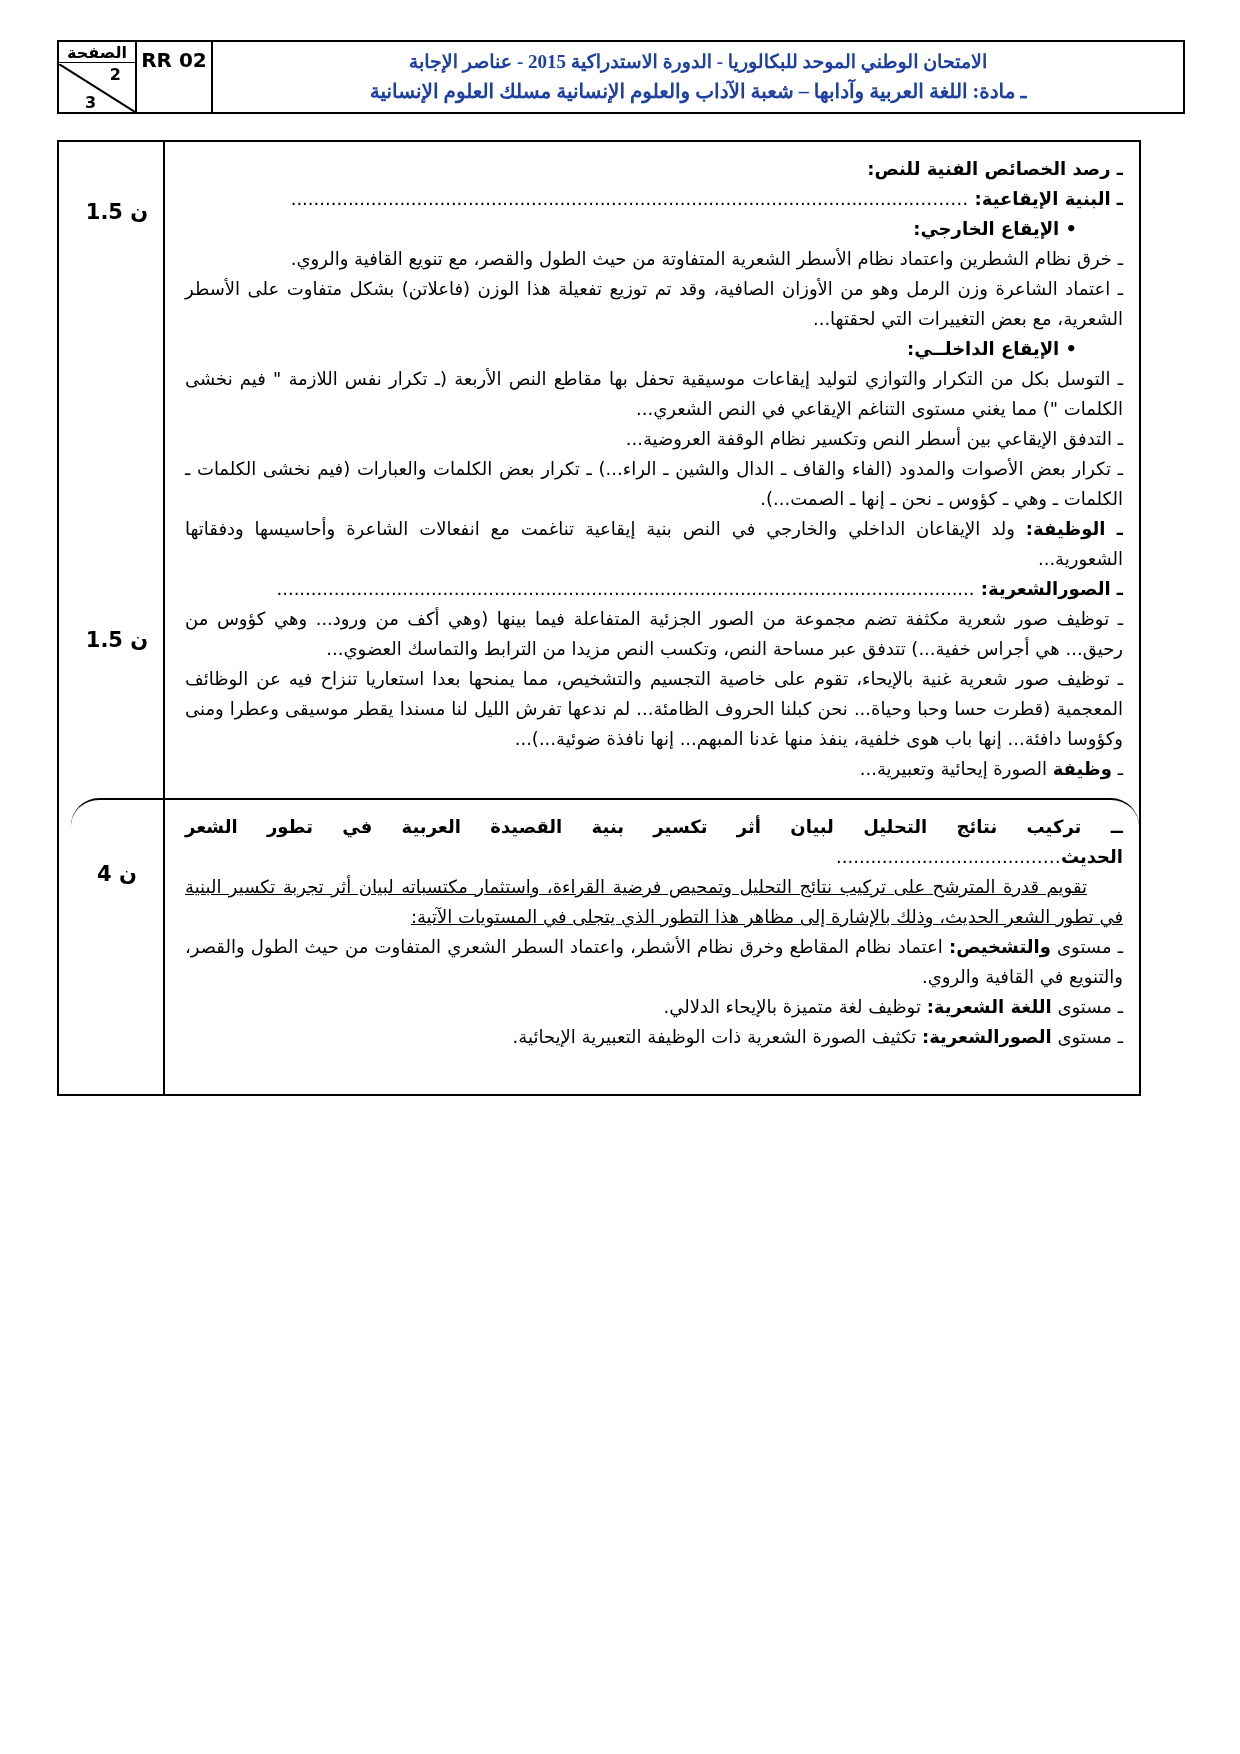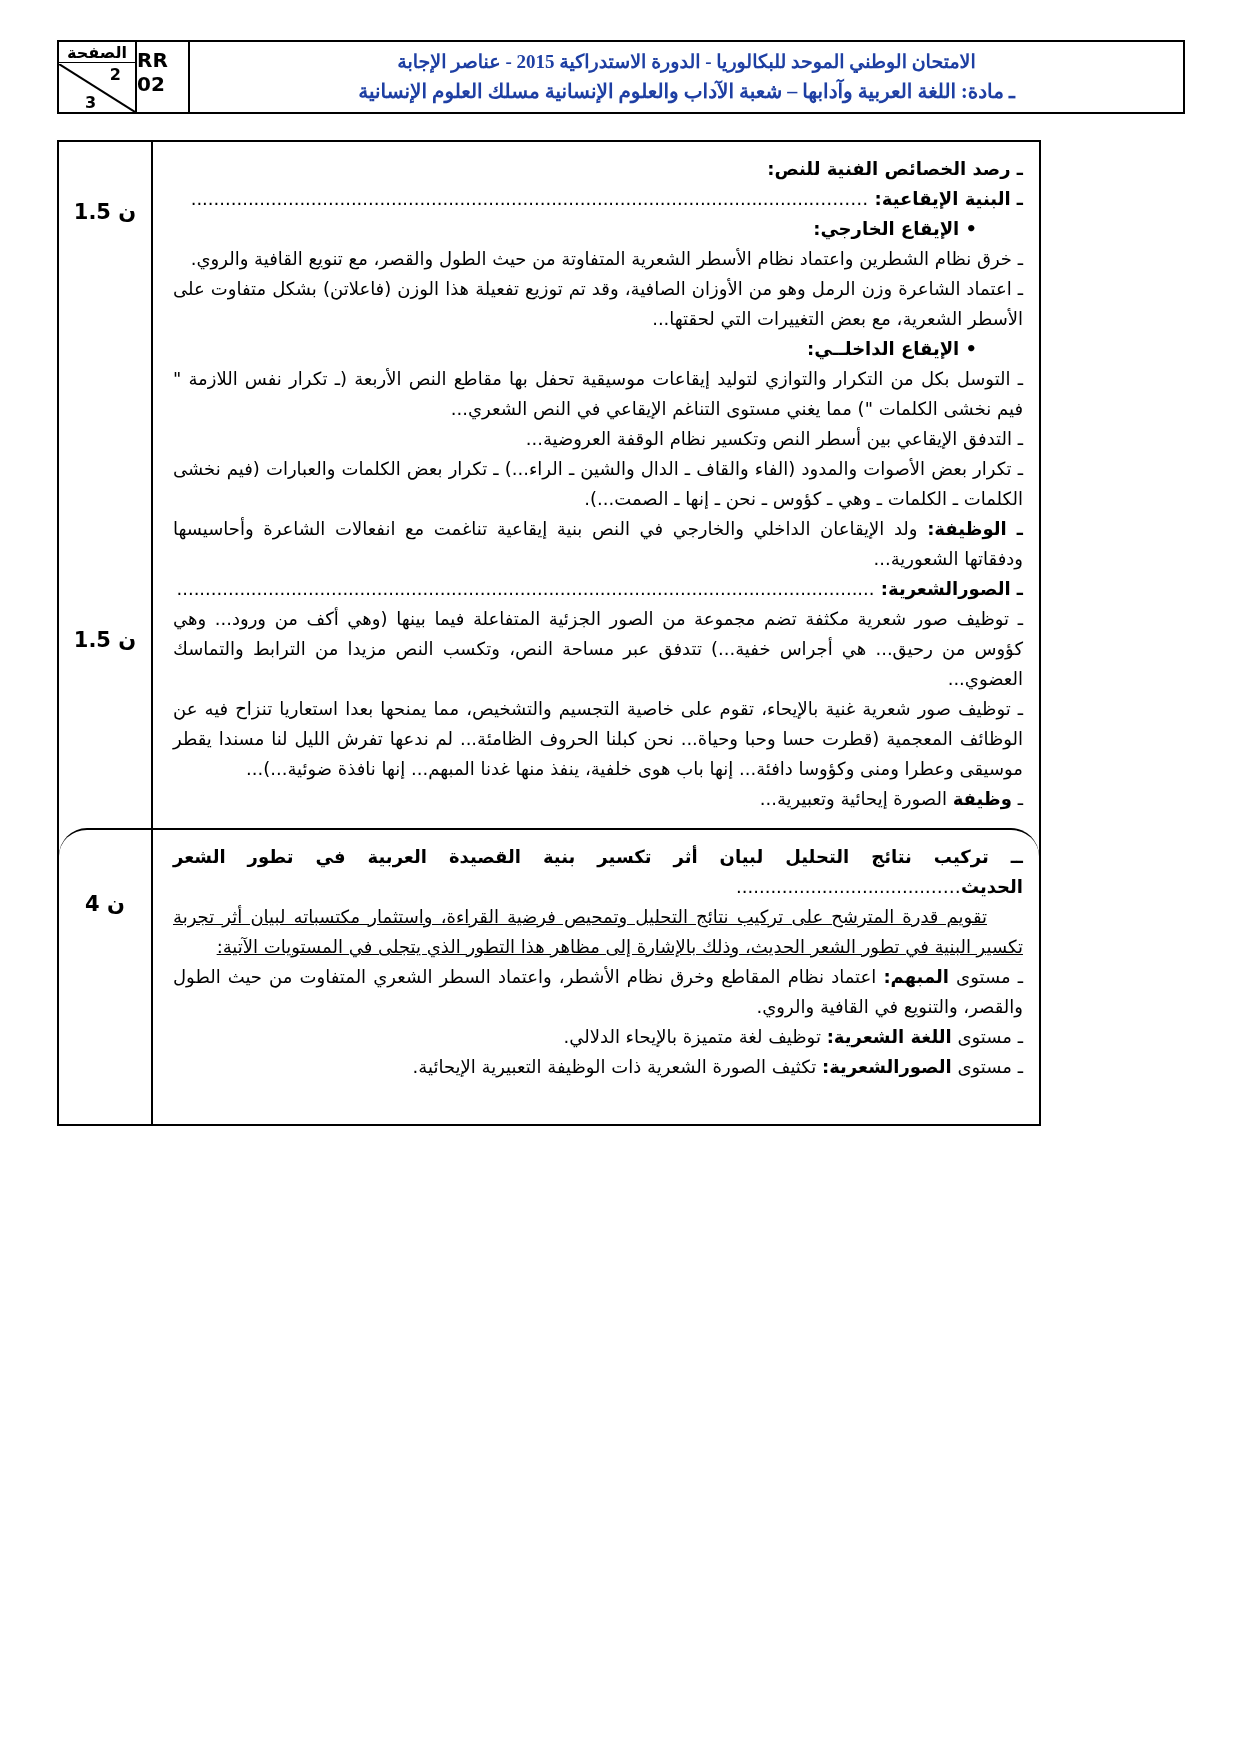--- a/index.html
+++ b/index.html
@@ -14,41 +14,41 @@
     position:absolute;left:57px;top:40px;width:1128px;height:74px;
     border:2px solid #000;display:flex;direction:rtl;box-sizing:border-box;background:#fff;
   }
   .header-title{
     flex:1;display:flex;flex-direction:column;justify-content:center;
     text-align:center;font-weight:bold;line-height:1.5;font-family:Liberation Serif, serif;
   }
   .header-title .l1{font-size:19px;}
   .header-title .l2{font-size:20px;}
   .rr-cell{
-    width:55px;border-left:2px solid #000;border-right:2px solid #000;
+    width:78px;border-left:2px solid #000;border-right:2px solid #000;
     display:flex;align-items:flex-start;justify-content:center;
     font-weight:bold;font-size:20px;padding-top:6px;direction:ltr;box-sizing:border-box;
   }
   .page-box{
     width:76px;position:relative;box-sizing:border-box;
   }
   .page-box .page-label{
     display:block;text-align:center;font-weight:bold;font-size:16px;
     border-bottom:1px solid #000;padding:1px 0 0 0;
   }
   .diag-area{position:absolute;left:0;right:0;top:22px;bottom:0;}
   .diag-area svg{position:absolute;inset:0;width:100%;height:100%;}
   .pg-num{position:absolute;font-weight:bold;font-size:16px;}
   .pg-current{top:1px;right:14px;}
   .pg-total{bottom:0px;left:26px;}
 
   
   .table{
-    position:absolute;left:57px;top:140px;width:984px;
-    border:2px solid #000;box-sizing:border-box;direction:rtl;background:#fff;
+    position:absolute;left:57px;top:140px;width:1084px;
+    border:2px solid #000;box-sizing:border-box;direction:rtl;background:#fff;padding-left:12px;
   }
   .row{display:flex;direction:rtl;}
   .row + .row{border-top:2px solid #000;}
   .row.r1{min-height:656px;}
   .row.r2{min-height:294px;border-radius:28px;}
   .content-cell{
     flex:1;padding:12px 16px 14px 20px;box-sizing:border-box;
   }
   .grade-cell{
     width:94px;flex:0 0 94px;border-right:2px solid #000;
@@ -110,21 +110,21 @@
       <div class="grade-cell">
           <div class="grade" dir="ltr" style="top: 58px;">1.5 ن</div>
           <div class="grade" dir="ltr" style="top: 486px;">1.5 ن</div>
         </div>
     </div>
 
     <div class="row r2">
       <div class="content-cell">
           <p class="para"><span class="b">ــ  تركيب نتائج التحليل لبيان أثر تكسير بنية القصيدة العربية في تطور الشعر الحديث</span><span>…….................................</span></p>
           <p class="para first-indent"><span>تقويم قدرة المترشح على تركيب نتائج التحليل وتمحيص فرضية القراءة، واستثمار مكتسباته لبيان أثر تجربة تكسير البنية في تطور الشعر الحديث، وذلك بالإشارة إلى مظاهر هذا التطور الذي يتجلى في المستويات الآتية:</span></p>
-          <p class="para"><span>ـ مستوى </span><span class="b">المبهم:</span><span> اعتماد نظام المقاطع وخرق نظام الأشطر، واعتماد السطر الشعري المتفاوت من حيث الطول والقصر، والتنويع في القافية والروي.</span></p>
+          <p class="para"><span>ـ مستوى </span><span class="b">والتشخيص:</span><span> اعتماد نظام المقاطع وخرق نظام الأشطر، واعتماد السطر الشعري المتفاوت من حيث الطول والقصر، والتنويع في القافية والروي.</span></p>
           <p class="para"><span>ـ مستوى </span><span class="b">اللغة الشعرية:</span><span> توظيف لغة متميزة بالإيحاء الدلالي.</span></p>
           <p class="para"><span>ـ  مستوى </span><span class="b">الصورالشعرية:</span><span>  تكثيف الصورة الشعرية ذات الوظيفة التعبيرية الإيحائية.</span></p>
         </div>
       <div class="grade-cell">
           <div class="grade" dir="ltr" style="top: 62px;">4 ن</div>
         </div>
     </div>
   </div>
 
 </div>

